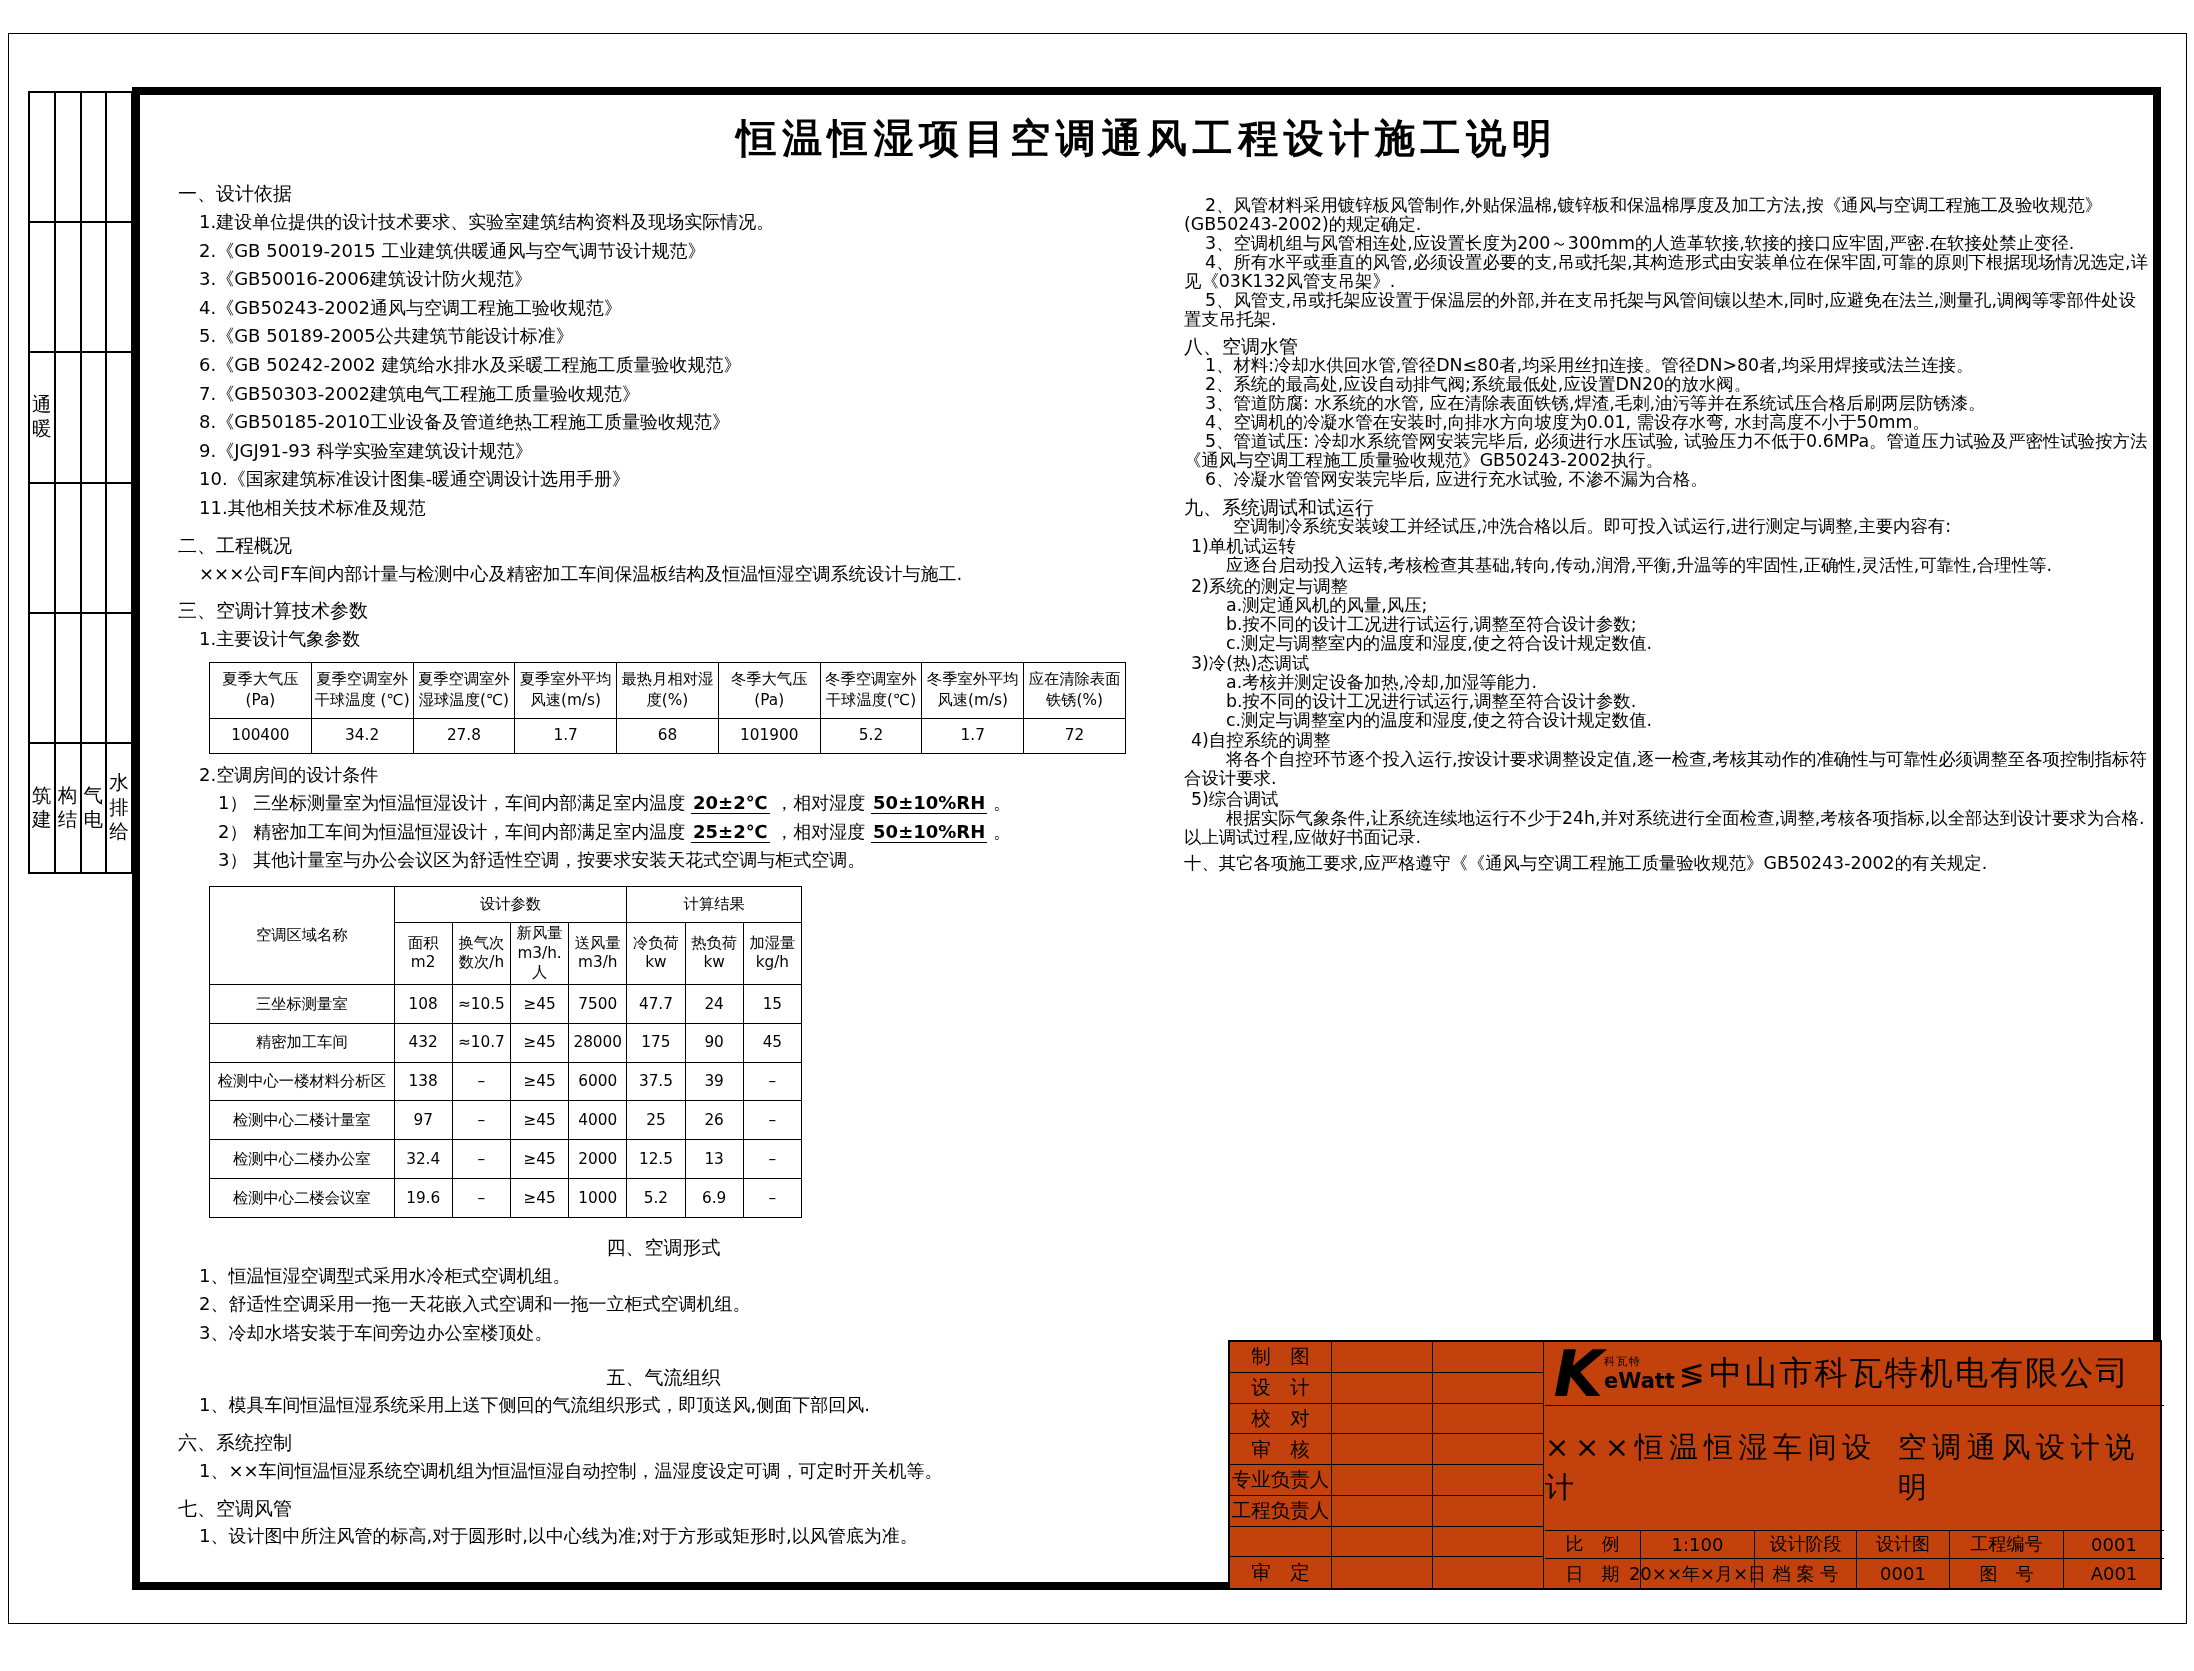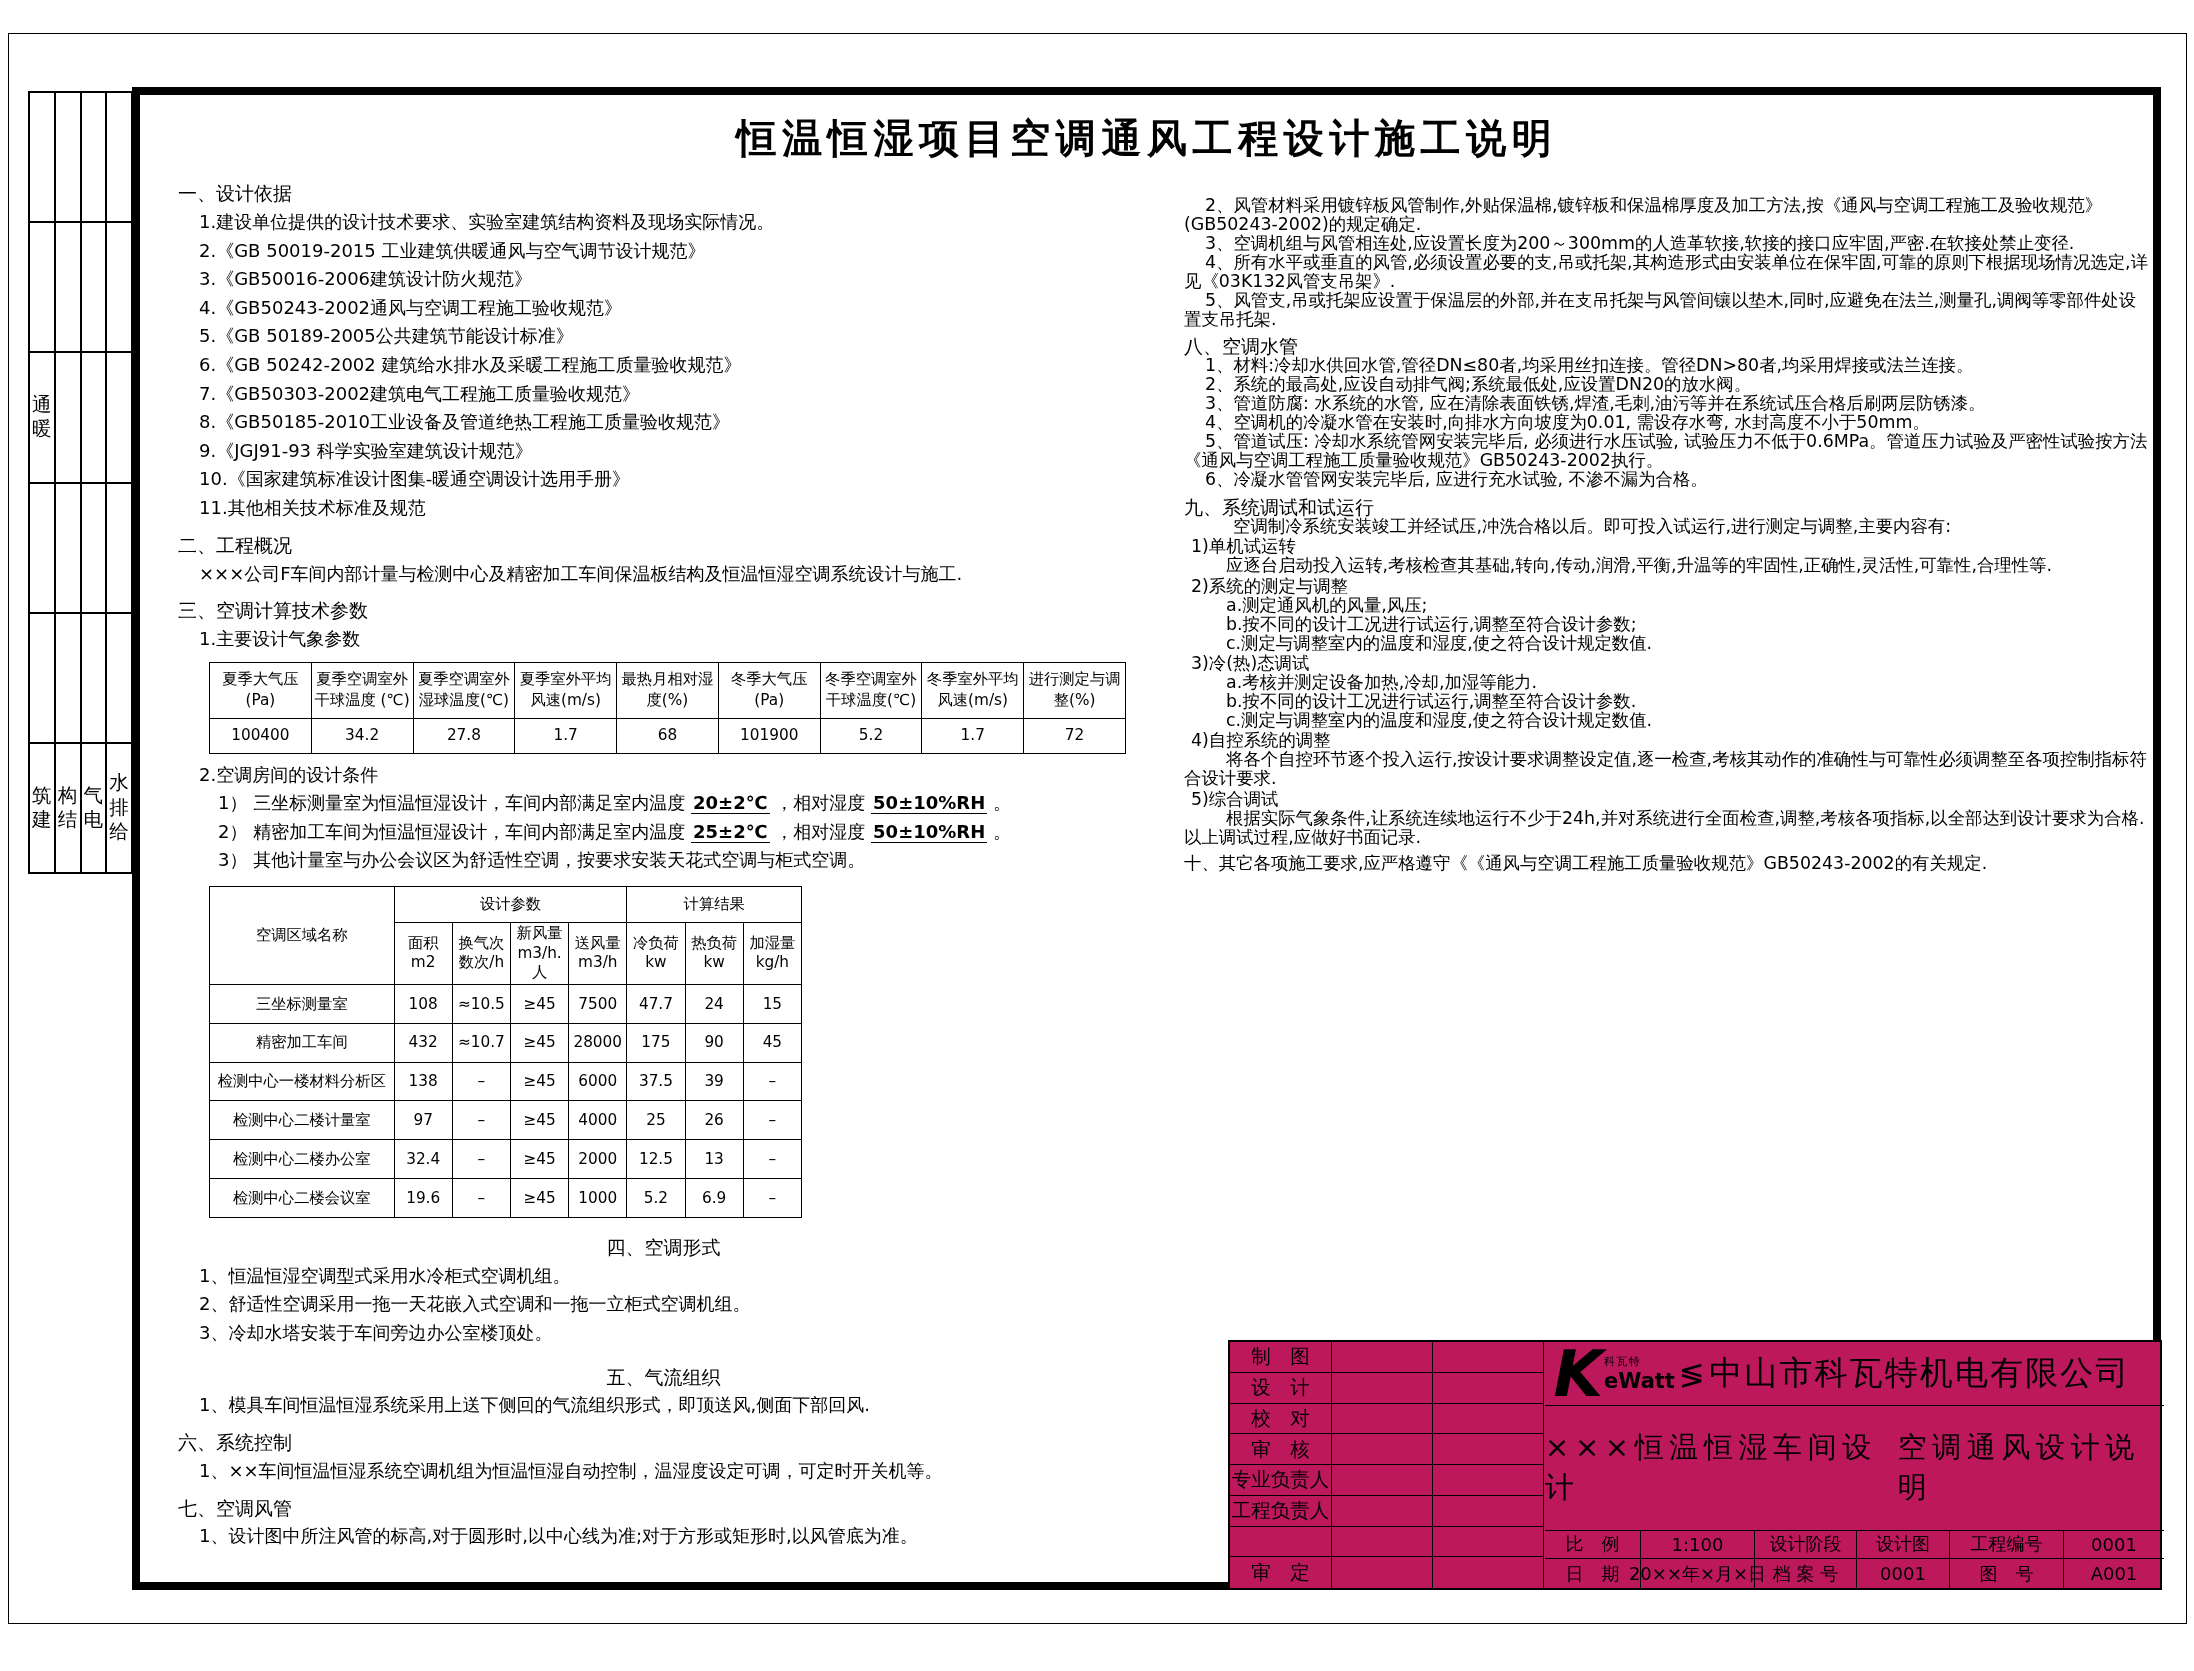--- a/index.html
+++ b/index.html
@@ -36,21 +36,21 @@
   .design .grouprow th{height:32px;}
   .design .subrow th{height:56px;}
   .design td{height:35px;}
   
   .col-right p{margin:0;text-indent:21px;}
   .rintro{text-indent:49px !important;}
   .rsub{text-indent:7px !important;margin-top:1.4px !important;}
   .rline{text-indent:42px !important;}
   .s10{text-indent:0 !important;margin-top:7px !important;}
   
-  .title-block{position:absolute;left:1228px;top:1340px;width:934px;height:250px;border:2.1px solid #000;box-sizing:border-box;background:#be185d;}
+  .title-block{position:absolute;left:1228px;top:1340px;width:934px;height:250px;border:2.1px solid #000;box-sizing:border-box;background:#c2410c;}
   .tb-left{position:absolute;left:0;top:0;width:315px;height:246px;display:grid;
            grid-template-columns:102px 101px 111px;grid-template-rows:repeat(8,1fr);}
   .tb-left .tcell{border-right:1.4px solid #000;border-bottom:1.4px solid #000;display:flex;align-items:center;justify-content:center;font-size:19.5px;}
   .tb-left .tcell.lastrow{border-bottom:none;}
   .tb-right{position:absolute;left:315px;top:0;width:619px;height:246px;}
   .tb-band1{position:absolute;left:0;top:0;width:619px;height:63px;border-bottom:1.4px solid #000;display:flex;align-items:center;}
   .logo-k{font-size:64px;font-weight:bold;font-style:italic;line-height:56px;margin-left:8.4px;}
   .logo-stack{display:flex;flex-direction:column;align-items:flex-start;margin-left:1px;}
   .logo-cn{font-size:11px;letter-spacing:1.4px;}
   .logo-en{font-size:21px;font-weight:bold;}
@@ -136,21 +136,21 @@
       <tbody>
           <tr>
         <th>夏季大气压(Pa)</th>
         <th>夏季空调室外干球温度 (℃)</th>
         <th>夏季空调室外湿球温度(℃)</th>
         <th>夏季室外平均风速(m/s)</th>
         <th>最热月相对湿度(%)</th>
         <th>冬季大气压(Pa)</th>
         <th>冬季空调室外干球温度(℃)</th>
         <th>冬季室外平均风速(m/s)</th>
-        <th>进行测定与调整(%)</th>
+        <th>应在清除表面铁锈(%)</th>
       </tr>
       <tr>
         <td>100400</td>
         <td>34.2</td>
         <td>27.8</td>
         <td>1.7</td>
         <td>68</td>
         <td>101900</td>
         <td>5.2</td>
         <td>1.7</td>

